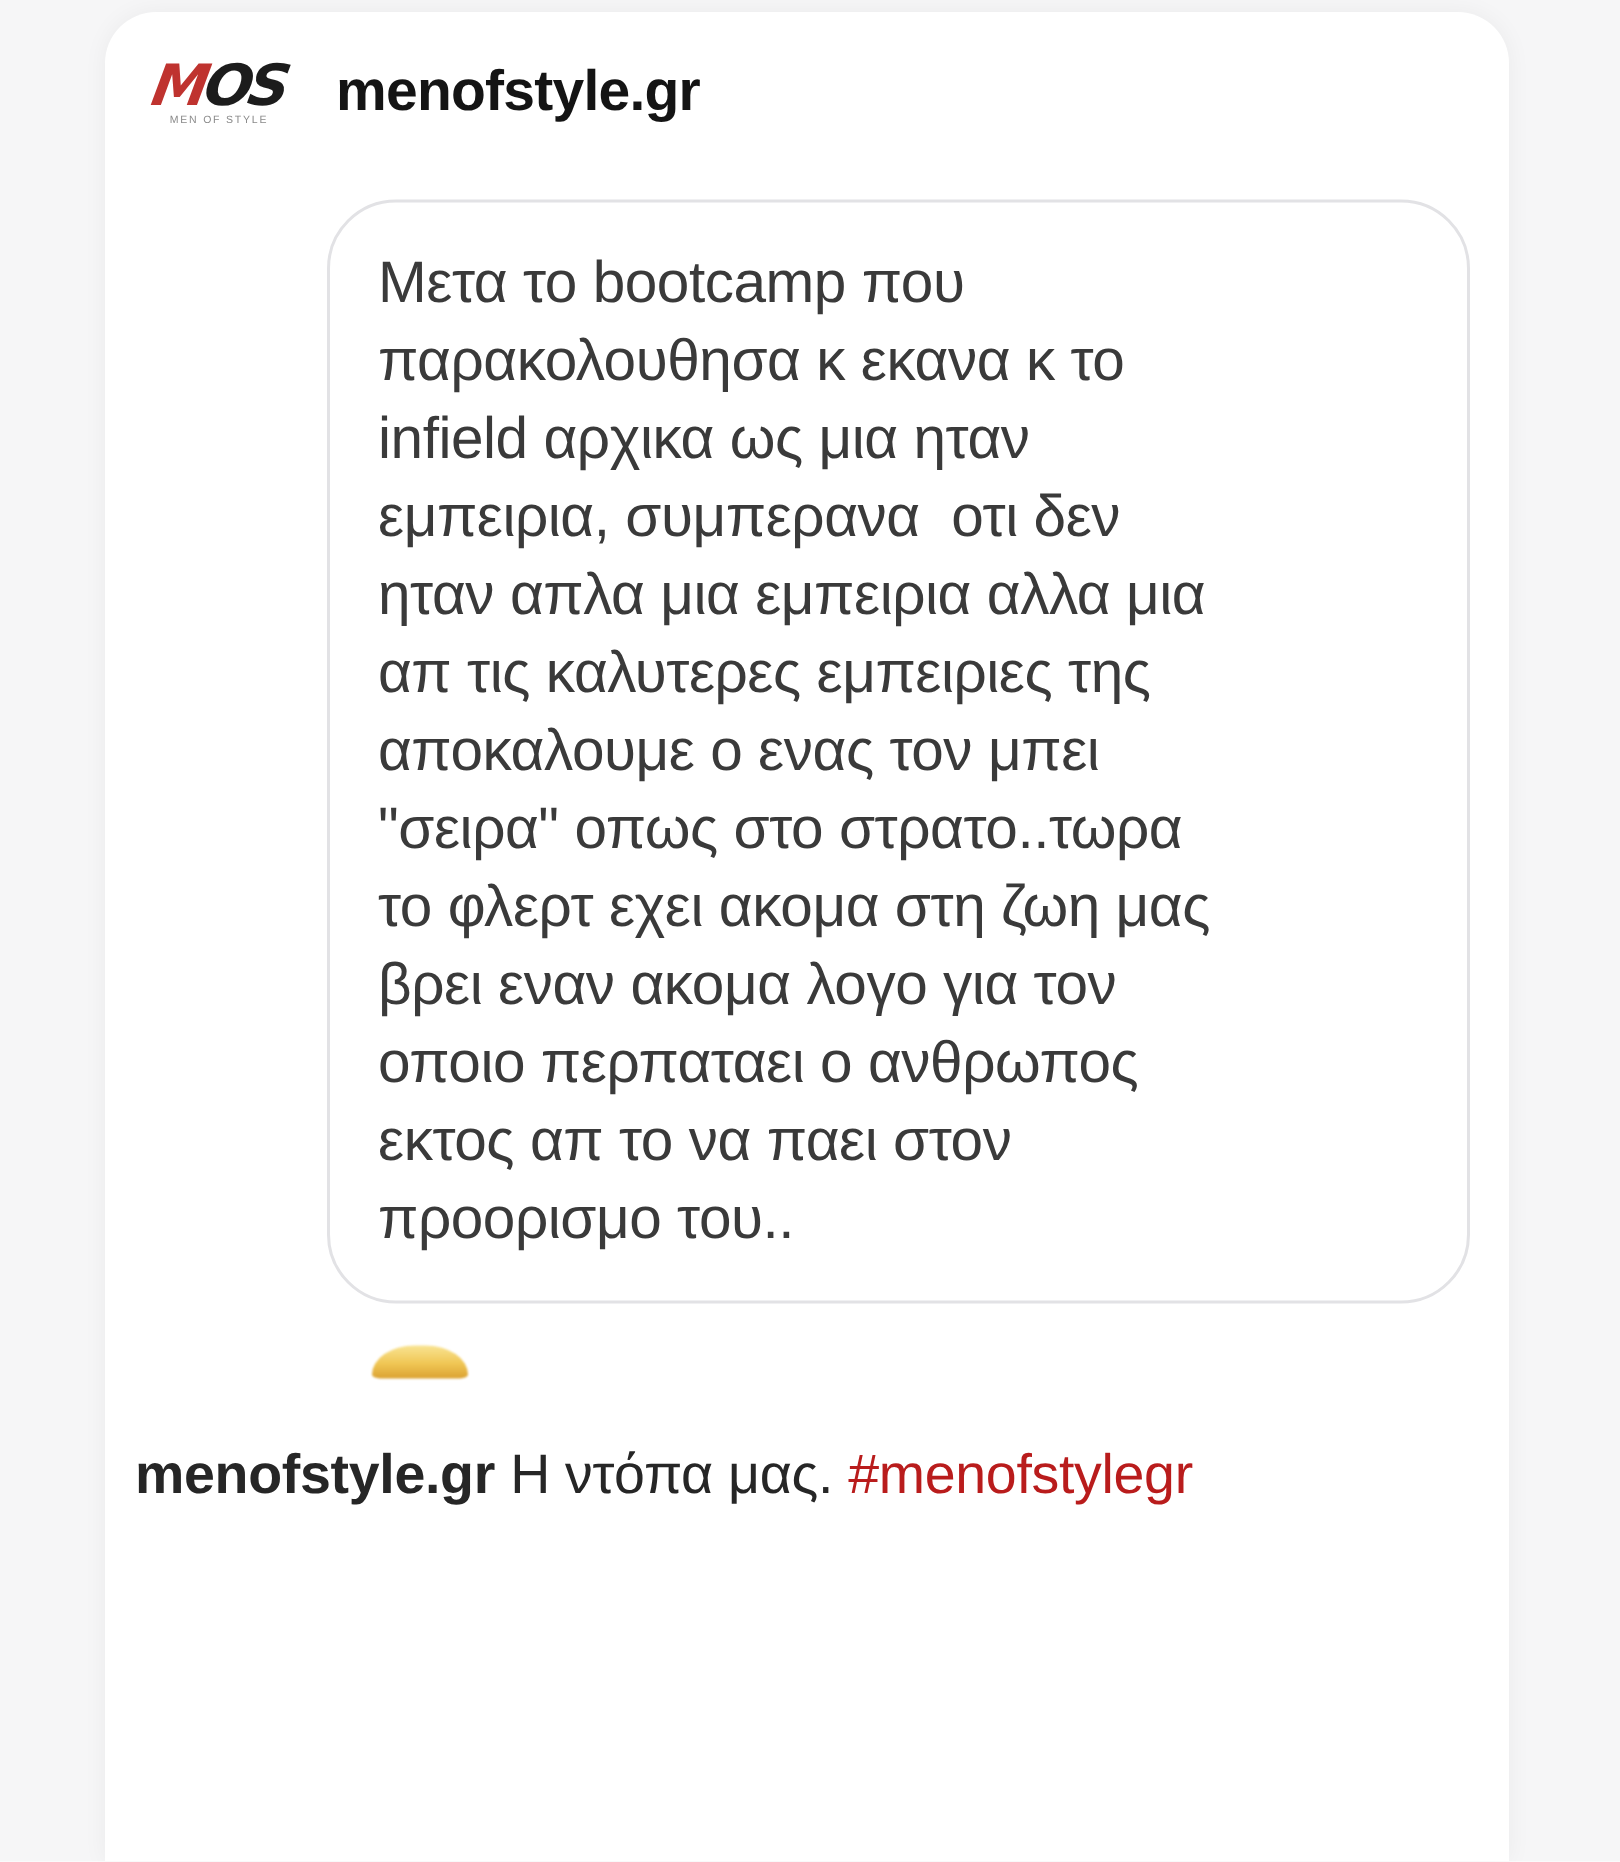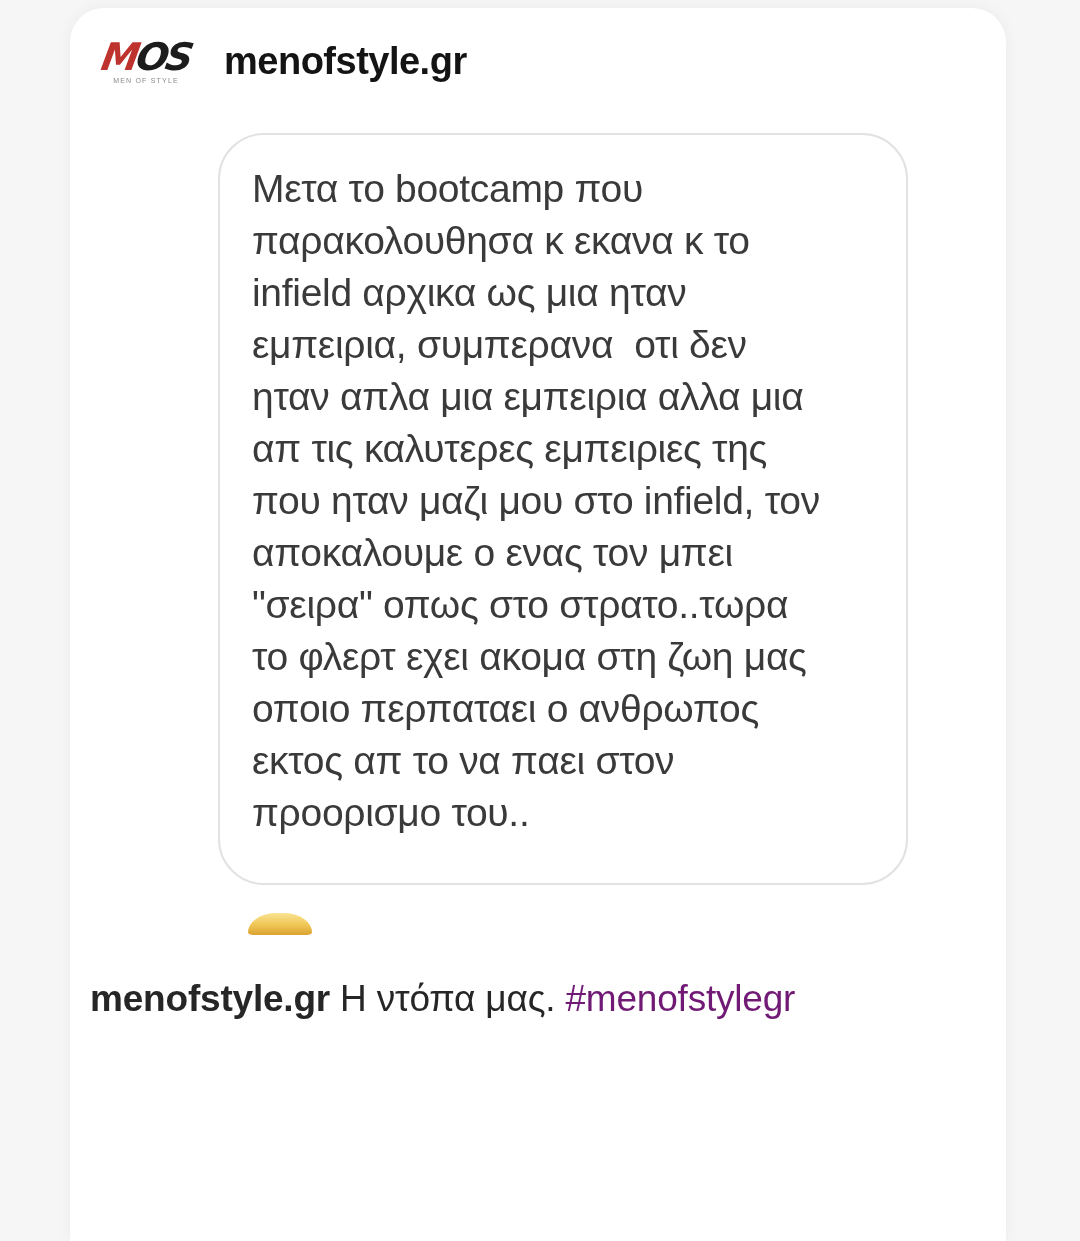--- a/index.html
+++ b/index.html
@@ -59,25 +59,25 @@
     margin-left: 30px;
     font-size: 38px;
     font-weight: 700;
     color: #141414;
     letter-spacing: -0.5px;
     cursor: pointer;
   }
   
   .bubble {
     margin: 48px 0 0 148px;
-    width: 690px;
+    width: 762px;
     box-sizing: border-box;
     border: 2px solid #e2e2e5;
     border-radius: 46px;
-    padding: 28px 10px 44px 32px;
+    padding: 28px 10px 28px 32px;
     background: #ffffff;
   }
   .msg-line {
     font-size: 39px;
     line-height: 52px;
     color: #3a3a3a;
     letter-spacing: -0.3px;
     white-space: pre;
   }
   .emoji-cropped {
@@ -95,21 +95,21 @@
     line-height: 44px;
     color: #262626;
     letter-spacing: -0.2px;
     white-space: pre;
   }
   .caption-user {
     font-weight: 700;
     cursor: pointer;
   }
   .caption-hashtag {
-    color: #701a75;
+    color: #b91c1c;
     cursor: pointer;
   }
 </style>
 </head>
 <body>
 
 <div class="card">
 
   <div class="header">
     <div class="logo">
@@ -120,24 +120,24 @@
   </div>
 
   <div class="chat-area">
     <div class="bubble">
         <div class="msg-line">Μετα το bootcamp που</div>
         <div class="msg-line">παρακολουθησα κ εκανα κ το</div>
         <div class="msg-line">infield αρχικα ως μια ηταν</div>
         <div class="msg-line">εμπειρια, συμπερανα  οτι δεν</div>
         <div class="msg-line">ηταν απλα μια εμπειρια αλλα μια</div>
         <div class="msg-line">απ τις καλυτερες εμπειριες της</div>
-        <div class="msg-line">που ηταν μαζι μου στο infield, τον</div>
         <div class="msg-line">αποκαλουμε ο ενας τον μπει</div>
         <div class="msg-line">"σειρα" οπως στο στρατο..τωρα</div>
         <div class="msg-line">το φλερτ εχει ακομα στη ζωη μας</div>
+        <div class="msg-line">βρει εναν ακομα λογο για τον</div>
         <div class="msg-line">οποιο περπαταει ο ανθρωπος</div>
         <div class="msg-line">εκτος απ το να παει στον</div>
         <div class="msg-line">προορισμο του..</div>
       </div>
     <div class="emoji-cropped"></div>
   </div>
 
   <div class="caption"><span class="caption-user">menofstyle.gr</span><span> Η ντόπα μας. </span><span class="caption-hashtag">#menofstylegr</span></div>
 
 </div>

